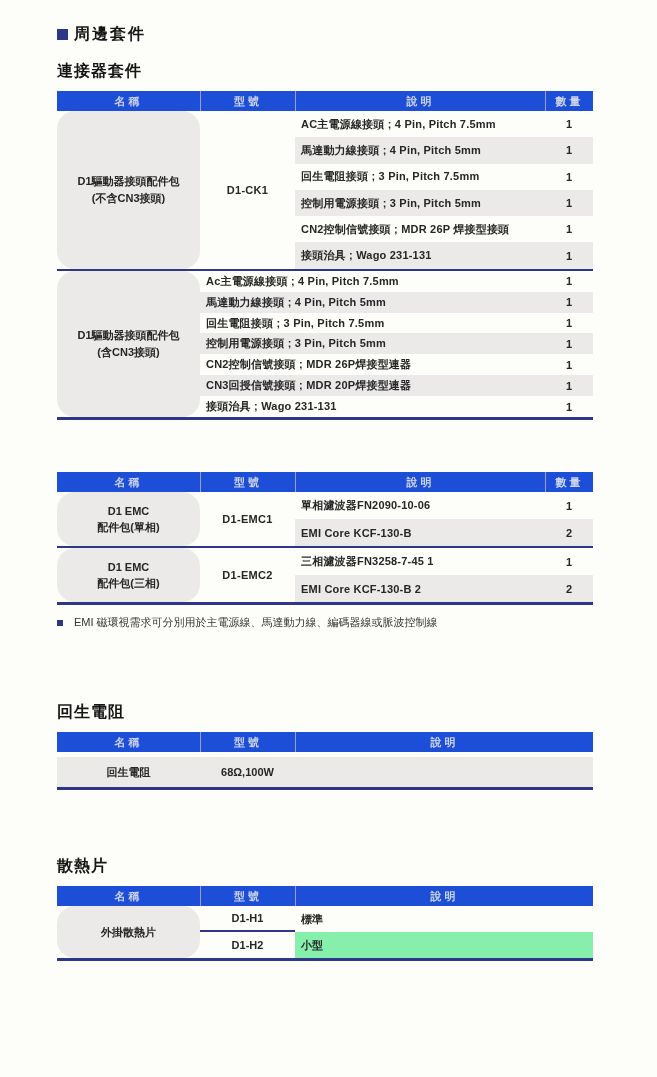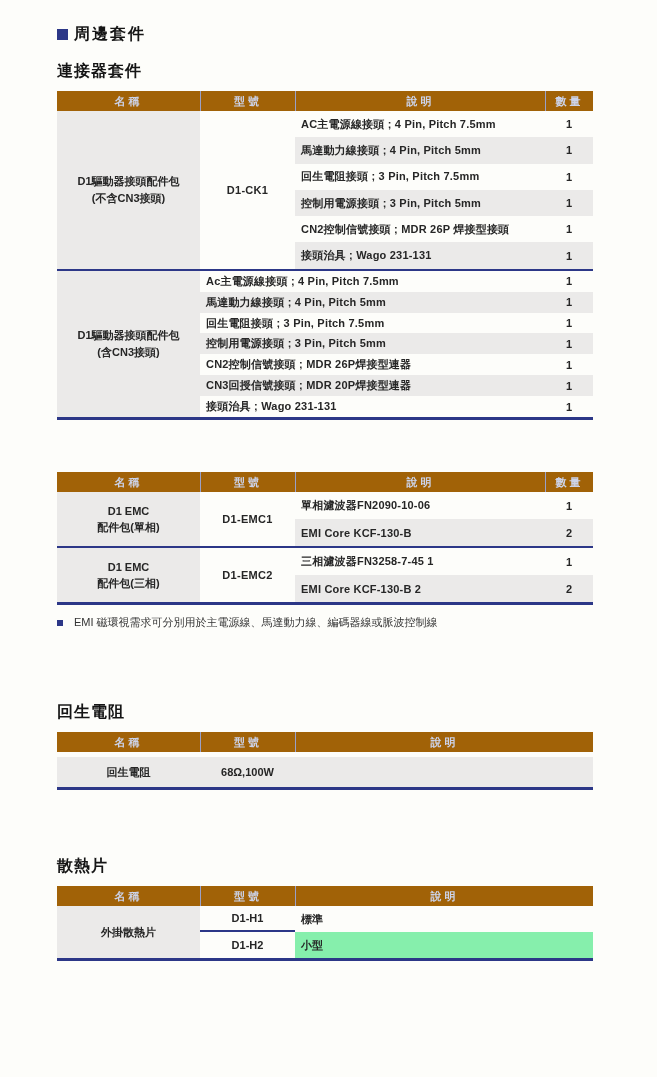--- a/index.html
+++ b/index.html
@@ -12,28 +12,28 @@
   .main { width:536px; margin-left:57px; padding-top:24px; }
 
   
   .page-title-row { display:flex; align-items:center; gap:6px; margin-bottom:16px; }
   .sq-big { width:11px; height:11px; background:#2c3787; flex:0 0 auto; }
   .title-text { font-size:16px; font-weight:bold; color:#151515; letter-spacing:2px; }
   .sec-title { font-size:16px; font-weight:bold; color:#151515; letter-spacing:1px; margin-bottom:9px; }
 
   
   .tbl { width:536px; border-bottom:3px solid #2c3787; font-size:11px; font-weight:bold; color:#262626; }
-  .thead { display:flex; height:20px; background:#a16207; color:#ccd3e9; }
+  .thead { display:flex; height:20px; background:#1d4ed8; color:#ccd3e9; }
   .th { display:flex; align-items:center; justify-content:center; letter-spacing:3px; font-size:11px; }
   .th:not(:first-child) { border-left:1px solid #9aa1c9; }
   .c-name { width:143px; } .c-model { width:95px; } .c-qty { width:48px; } .c-desc { flex:1; }
 
   .tgroup { display:flex; }
   .name-cell { width:143px; background:#ebeae9; display:flex; flex-direction:column;
-               align-items:center; justify-content:center; text-align:center; line-height:1.5; }
+               align-items:center; justify-content:center; text-align:center; line-height:1.5;border-radius:18px; }
   .model-cell { width:95px; display:flex; align-items:center; justify-content:center; letter-spacing:0.3px; }
   .rows { flex:1; display:flex; flex-direction:column; }
   .drow { display:flex; align-items:center; }
   .drow .desc { flex:1; padding-left:6px; letter-spacing:0.2px; }
   .drow .qty { width:48px; text-align:center; }
   .rows .drow:nth-child(even) { background:#ebeae9; }
   .rows-a .drow { height:26.3px; }
   .rows-b .drow { height:20.9px; }
   .rows-c .drow { height:27px; }
   .gdivider { height:2px; background:#2c3787; }

